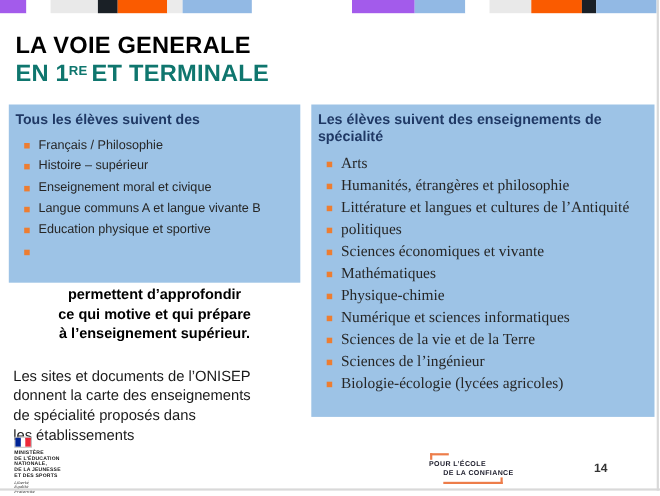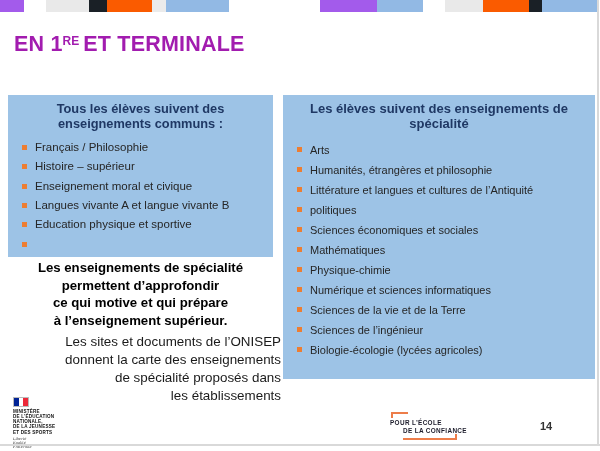--- a/index.html
+++ b/index.html
@@ -15,53 +15,53 @@
     position:absolute;top:0;left:0;width:600px;height:12px;
     display:flex;flex-direction:row;
   }
   .top-strip div{height:12px;flex:0 0 auto;}
   
   .title-block{position:absolute;left:14px;top:30px;line-height:1.05;}
   .title-line1{
     font-size:21.5px;font-weight:700;color:#000000;letter-spacing:0.2px;
   }
   .title-line2{
-    margin-top:3px;font-size:21.5px;font-weight:700;color:#a21caf;letter-spacing:0.2px;
+    margin-top:3px;font-size:21.5px;font-weight:700;color:#0f766e;letter-spacing:0.2px;
   }
   .title-line2 sup{font-size:12px;vertical-align:6px;letter-spacing:0;}
   .title-line2 .after-sup{margin-left:4px;}
   
   .panel{
     position:absolute;background:#9DC3E6;
     box-sizing:border-box;
   }
   .panel-left{left:8px;top:95px;width:265px;height:162px;padding:6px 6px 0 6px;}
   .panel-right{left:283px;top:95px;width:312px;height:284px;padding:6px 6px 0 6px;}
   .panel-heading{
-    text-align:center;color:#1F3864;font-weight:700;line-height:1.18;
+    color:#1F3864;font-weight:700;line-height:1.18;
   }
   .panel-left .panel-heading{font-size:12.8px;margin-bottom:9px;}
   .panel-right .panel-heading{font-size:13px;margin-bottom:10px;}
   ul.bullet-list{list-style:none;margin:0;padding:0 2px 0 8px;}
   ul.bullet-list li{
     position:relative;padding-left:13px;color:#262626;
   }
   .panel-left ul.bullet-list li{font-size:11.5px;line-height:15.3px;margin-bottom:4px;}
-  .panel-right ul.bullet-list li{font-size:11px;line-height:16.5px;margin-bottom:3.5px;}
+  .panel-right ul.bullet-list li{font-size:14px;line-height:16.5px;margin-bottom:3.5px;font-family:Liberation Serif, serif;}
   ul.bullet-list .sq{
     position:absolute;left:0;top:5px;width:5px;height:5px;background:#ED7D31;
   }
   
   .left-bold-text{
     position:absolute;left:0px;top:259px;width:281px;
     text-align:center;font-size:13.2px;font-weight:700;color:#000000;line-height:17.6px;
   }
   .left-normal-text{
-    position:absolute;left:0px;top:333px;width:281px;
-    text-align:right;font-size:13.4px;color:#1a1a1a;line-height:18px;
+    position:absolute;left:12px;top:333px;width:281px;
+    text-align:left;font-size:13.4px;color:#1a1a1a;line-height:18px;
   }
   
   .ministry{position:absolute;left:13px;top:397px;width:70px;color:#121212;}
   .ministry .flag{display:flex;width:14px;height:8px;margin-bottom:2px;border:0.5px solid #bbb;}
   .ministry .flag span{flex:1;}
   .ministry .flag .b{background:#002395;}
   .ministry .flag .w{background:#ffffff;}
   .ministry .flag .r{background:#ED2939;}
   .ministry .min-line{font-size:4.6px;font-weight:700;line-height:1.12;letter-spacing:0.2px;}
   .ministry .motto{margin-top:2.5px;}
@@ -104,33 +104,33 @@
       <div style="width: 46px; background: rgb(146, 185, 228);"></div>
       <div style="width: 22px; background: rgb(255, 255, 255);"></div>
       <div style="width: 38px; background: rgb(233, 233, 233);"></div>
       <div style="width: 46px; background: rgb(250, 91, 0);"></div>
       <div style="width: 13px; background: rgb(26, 32, 38);"></div>
       <div style="width: 55px; background: rgb(146, 185, 228);"></div>
       <div style="width: 3px; background: rgb(255, 255, 255);"></div>
     </div>
 
   <div class="title-block">
+    <div class="title-line1">LA VOIE GENERALE</div>
     <div class="title-line2"><span>EN 1</span><sup>RE</sup><span class="after-sup">ET TERMINALE</span></div>
   </div>
 
   <div class="panel panel-left">
     <div class="panel-heading">
       <div>Tous les élèves suivent des</div>
-      <div>enseignements communs :</div>
     </div>
     <ul class="bullet-list">
       <li><span class="sq"></span><span>Français / Philosophie</span></li>
       <li><span class="sq"></span><span>Histoire – supérieur</span></li>
       <li><span class="sq"></span><span>Enseignement moral et civique</span></li>
-      <li><span class="sq"></span><span>Langues vivante A et langue vivante B</span></li>
+      <li><span class="sq"></span><span>Langue communs A et langue vivante B</span></li>
       <li><span class="sq"></span><span>Education physique et sportive</span></li>
       <li><span class="sq"></span></li>
     </ul>
   </div>
 
   <div class="panel panel-right">
     <div class="panel-heading">
       <div>Les élèves suivent des enseignements de</div>
       <div>spécialité</div>
     </div>
@@ -146,21 +146,21 @@
       <li>
           <span class="sq"></span>
           <div>Littérature et langues et cultures de l’Antiquité</div>
         </li>
       <li>
           <span class="sq"></span>
           <div>politiques</div>
         </li>
       <li>
           <span class="sq"></span>
-          <div>Sciences économiques et sociales</div>
+          <div>Sciences économiques et vivante</div>
         </li>
       <li>
           <span class="sq"></span>
           <div>Mathématiques</div>
         </li>
       <li>
           <span class="sq"></span>
           <div>Physique-chimie</div>
         </li>
       <li>
@@ -176,21 +176,20 @@
           <div>Sciences de l’ingénieur</div>
         </li>
       <li>
           <span class="sq"></span>
           <div>Biologie-écologie (lycées agricoles)</div>
         </li>
     </ul>
   </div>
 
   <div class="left-bold-text">
-    <div>Les enseignements de spécialité</div>
     <div>permettent d’approfondir</div>
     <div>ce qui motive et qui prépare</div>
     <div>à l’enseignement supérieur.</div>
   </div>
 
   <div class="left-normal-text">
     <div>Les sites et documents de l’ONISEP</div>
     <div>donnent la carte des enseignements</div>
     <div>de spécialité proposés dans</div>
     <div>les établissements</div>

